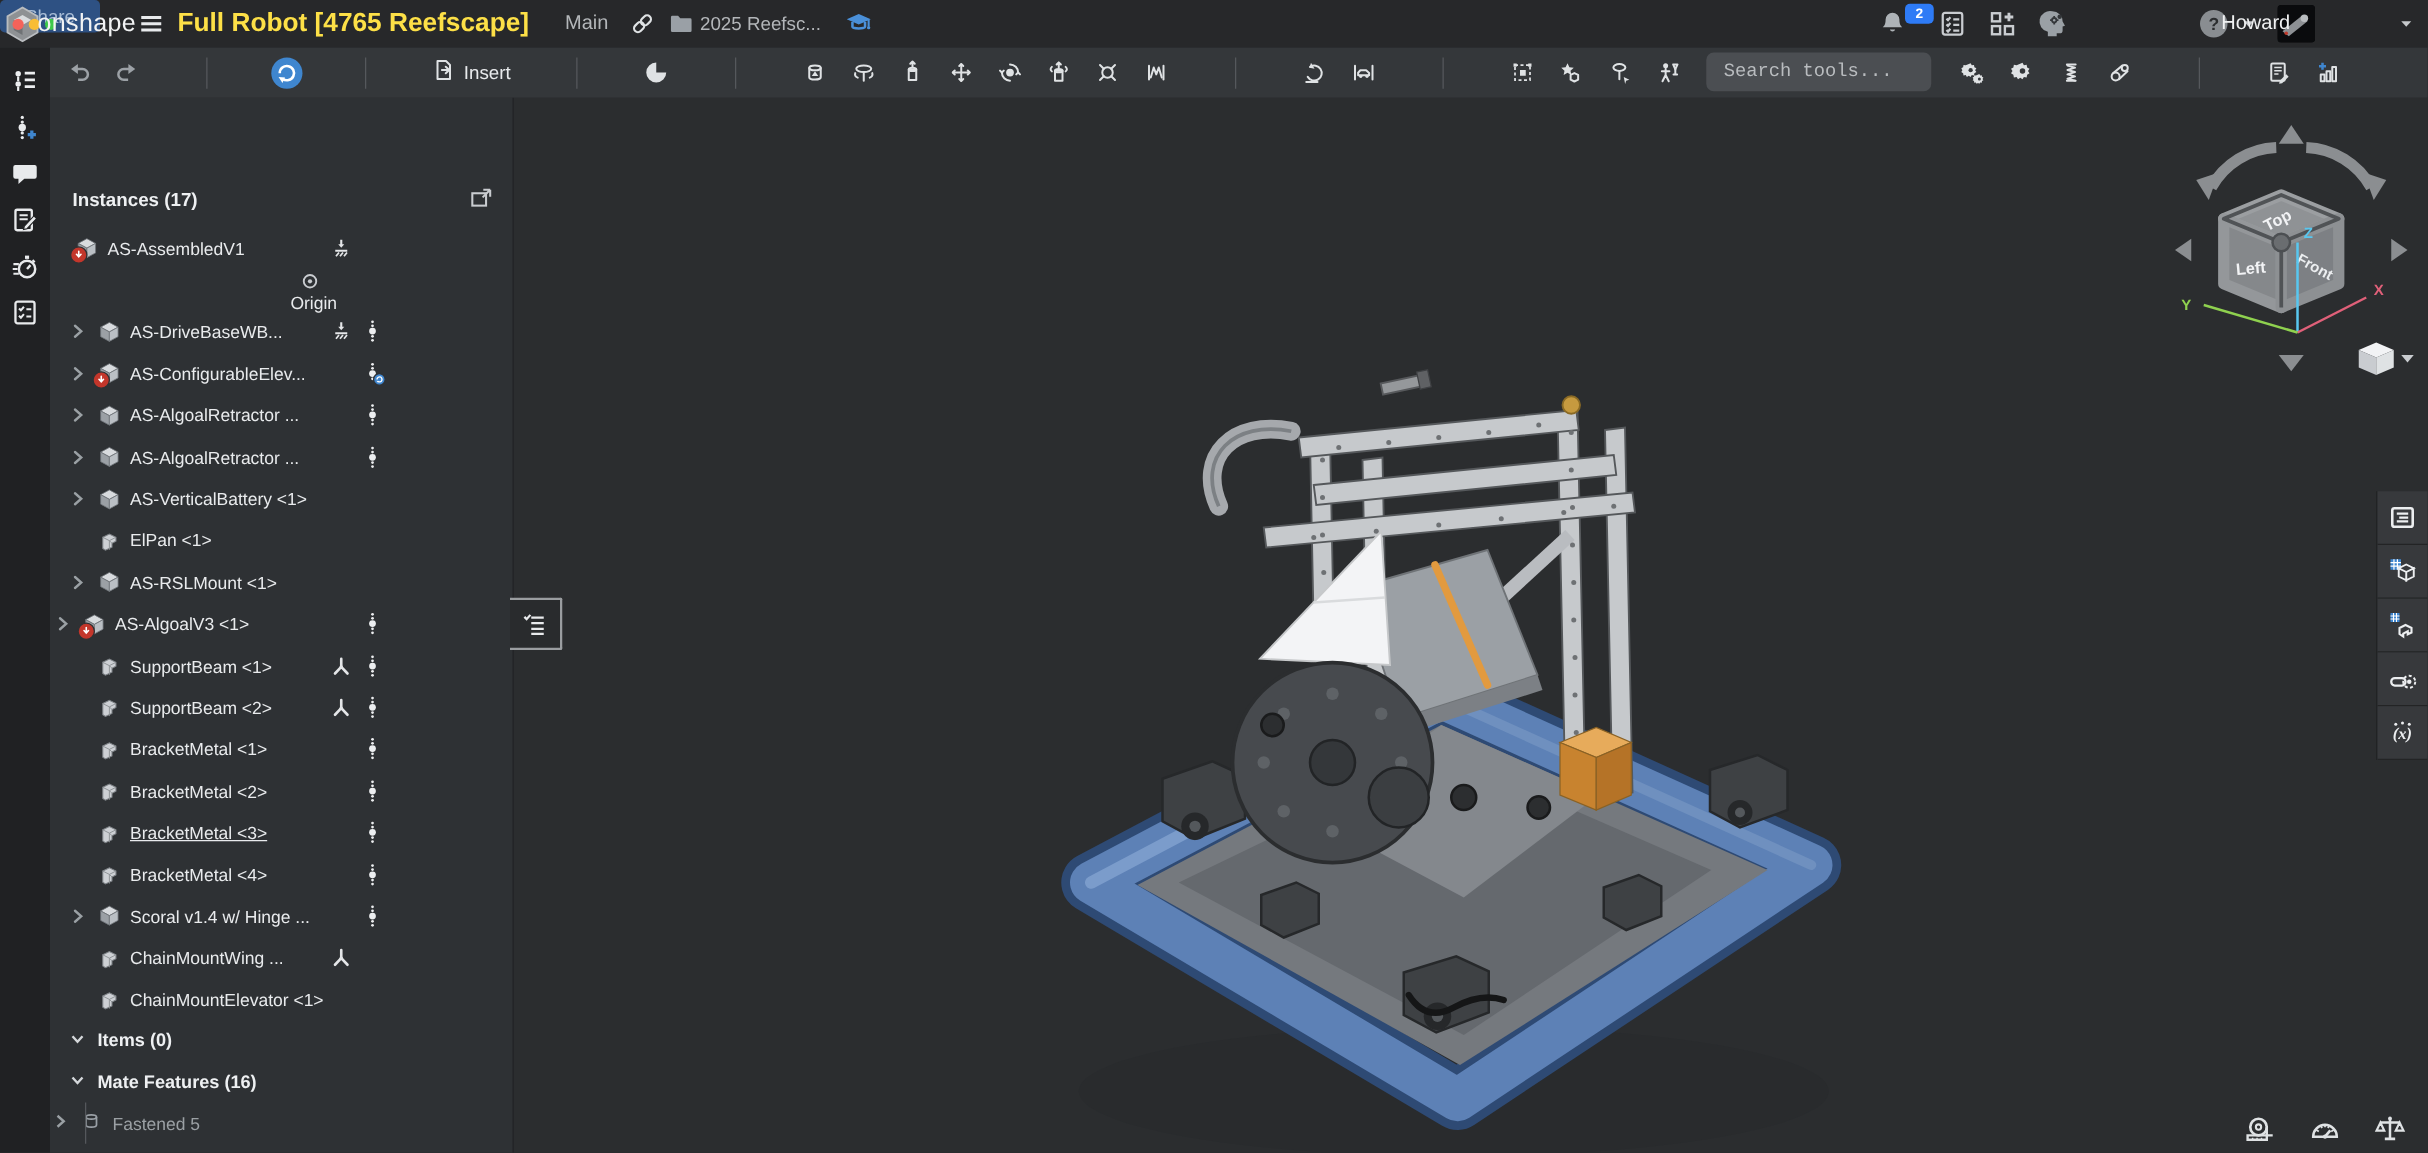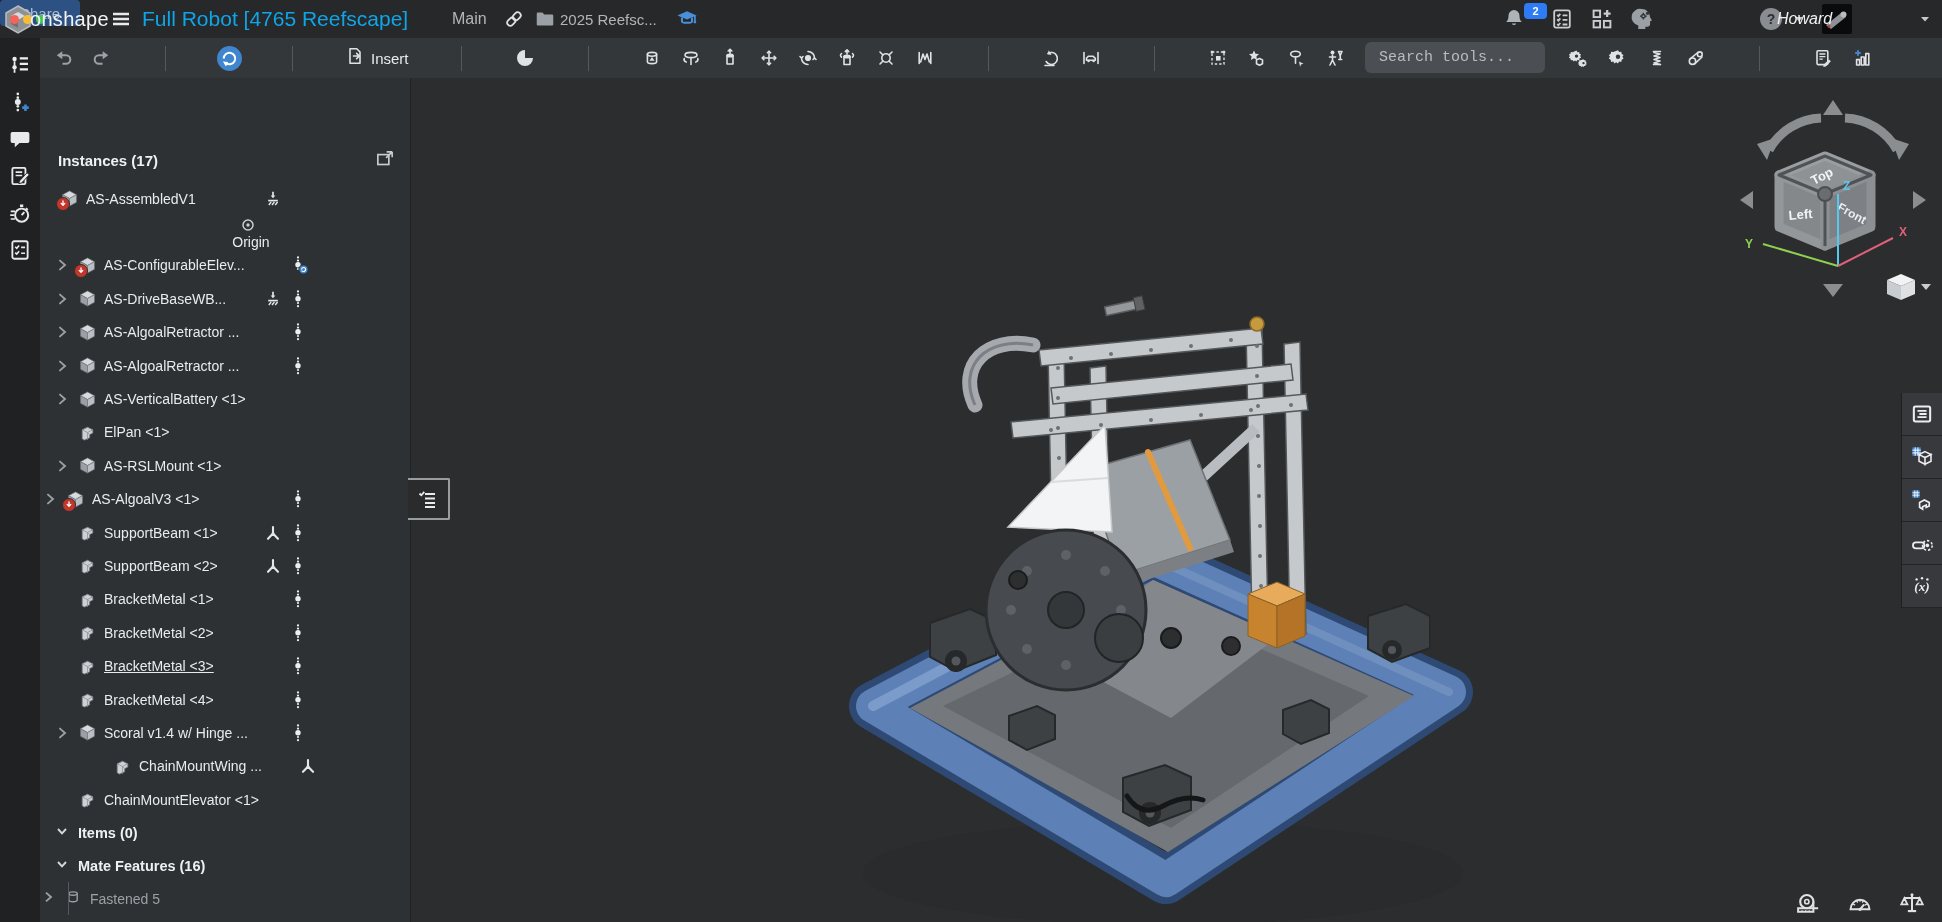--- a/index.html
+++ b/index.html
@@ -3,27 +3,27 @@
 <meta charset="utf-8">
 <style>
   html,body{margin:0;padding:0;width:1942px;height:922px;background:#2b2d2f;overflow:hidden;
     font-family:"Liberation Sans",sans-serif;color:#e8eaec;-webkit-font-smoothing:antialiased;}
   .abs{position:absolute;}
   
   #topbar{position:absolute;left:0;top:0;width:1942px;height:38px;background:#27282a;z-index:30;}
   #topbar .tb{position:absolute;top:0;height:38px;display:flex;align-items:center;}
   #logo-text{left:30px;font-size:20px;font-weight:500;color:#f2f3f4;letter-spacing:.3px;}
   .tl-dot{width:9px;height:9px;border-radius:50%;margin-right:4px;display:inline-block;}
-  #doc-title{left:142px;font-size:21px;font-weight:400;color:#0ea5e9;white-space:nowrap;}
+  #doc-title{left:142px;font-size:21px;font-weight:700;color:#fde047;white-space:nowrap;}
   #ws-name{left:452px;font-size:16px;color:#b3b6b9;}
   #folder-label{left:560px;font-size:15px;color:#b3b6b9;}
   .icon-btn{display:flex;align-items:center;justify-content:center;cursor:pointer;}
   #share-btn{left:1666px;top:6px;height:26px;width:80px;background:#2e5183;border-radius:4px;
     display:flex;align-items:center;justify-content:center;font-size:15px;color:#a9bdd6;cursor:pointer;}
-  #user-name{left:1777px;font-size:16px;color:#f0f1f2;font-style:italic;}
+  #user-name{left:1777px;font-size:16px;color:#f0f1f2;}
   #notif-badge{position:absolute;left:1524px;top:3px;min-width:17px;height:16px;background:#2e7bf6;
     border-radius:4px;color:#fff;font-size:11px;font-weight:700;display:flex;align-items:center;justify-content:center;padding:0 3px;z-index:2;}
   #avatar{left:1822px;top:4px;width:30px;height:30px;border-radius:3px;background:#0a0b0d;overflow:hidden;}
   
   #toolbar{position:absolute;left:40px;top:38px;width:1902px;height:40px;background:#34373a;display:flex;align-items:center;z-index:20;gap:40px;}
   .tgroup{display:flex;align-items:center;gap:9px;padding:0 8px;}
   .tsep{width:1px;height:25px;background:#55585c;}
   .tool-btn{width:30px;height:30px;display:flex;align-items:center;justify-content:center;cursor:pointer;border-radius:3px;flex:0 0 auto;}
   .tool-btn.withlabel{width:auto;padding:0 4px;gap:6px;}
   .tool-label{font-size:15px;color:#e8eaec;}
@@ -495,20 +495,54 @@
           <svg width="16" height="16" viewBox="0 0 16 16">
             <path d="M6 3.6 L11 8 6 12.4" fill="none" stroke="#9aa0a4" stroke-width="1.9" stroke-linecap="round"></path>
           </svg>
         </span>
         <span class="ticon">
           <svg width="19" height="19" viewBox="0 0 18 18">
             <path d="M9 1.8 L15.6 5.4 9 9 2.4 5.4 Z" fill="#d8dbde" stroke="#6f7478" stroke-width=".6"></path>
             <path d="M2.4 5.4 L9 9 v7.2 L2.4 12.6 Z" fill="#9ba0a5" stroke="#6f7478" stroke-width=".6"></path>
             <path d="M15.6 5.4 L9 9 v7.2 l6.6 -3.6 Z" fill="#babfc4" stroke="#6f7478" stroke-width=".6"></path>
           </svg>
+        </span>
+        <span>AS-DriveBaseWB...</span>
+        <span class="ric slot1">
+          <svg width="18" height="18" viewBox="0 0 18 18">
+            <path d="M9 1.8 v4.4" stroke="#e4e6e8" stroke-width="1.7"></path>
+            <path d="M6.6 5.4 L9 8.2 11.4 5.4 Z" fill="#e4e6e8"></path>
+            <path d="M4.2 10.6 h9.6" stroke="#e4e6e8" stroke-width="1.7"></path>
+            <path d="M4.8 15 l2.4 -3 M8 15 l2.4 -3 M11.2 15 l2.4 -3" stroke="#e4e6e8" stroke-width="1.4"></path>
+          </svg>
+        </span>
+        <span class="ric slot2">
+          <svg width="12" height="20" viewBox="0 0 12 20">
+            <g fill="#eceef0">
+              <circle cx="6" cy="2.4" r="1.1"></circle>
+              <circle cx="6" cy="5.6" r="1.1"></circle>
+              <circle cx="6" cy="9.8" r="2.7"></circle>
+              <circle cx="6" cy="14" r="1.1"></circle>
+              <circle cx="6" cy="17.2" r="1.1"></circle>
+            </g>
+          </svg>
+        </span>
+      </div>
+      <div class="trow" style="padding-left: 14px;">
+        <span class="chev">
+          <svg width="16" height="16" viewBox="0 0 16 16">
+            <path d="M6 3.6 L11 8 6 12.4" fill="none" stroke="#9aa0a4" stroke-width="1.9" stroke-linecap="round"></path>
+          </svg>
+        </span>
+        <span class="ticon">
+          <svg width="19" height="19" viewBox="0 0 18 18">
+            <path d="M9 1.8 L15.6 5.4 9 9 2.4 5.4 Z" fill="#d8dbde" stroke="#6f7478" stroke-width=".6"></path>
+            <path d="M2.4 5.4 L9 9 v7.2 L2.4 12.6 Z" fill="#9ba0a5" stroke="#6f7478" stroke-width=".6"></path>
+            <path d="M15.6 5.4 L9 9 v7.2 l6.6 -3.6 Z" fill="#babfc4" stroke="#6f7478" stroke-width=".6"></path>
+          </svg>
           <span class="tbadge">
             <svg width="8" height="8" viewBox="0 0 8 8">
               <path d="M4 1 v4 M2.2 3.4 L4 5.4 5.8 3.4" fill="none" stroke="#fff" stroke-width="1.3" stroke-linecap="round"></path>
             </svg>
           </span>
         </span>
         <span>AS-ConfigurableElev...</span>
         <span class="ric slot2">
           <svg width="18" height="20" viewBox="0 0 18 20">
             <g fill="#eceef0">
@@ -529,54 +563,20 @@
             <path d="M6 3.6 L11 8 6 12.4" fill="none" stroke="#9aa0a4" stroke-width="1.9" stroke-linecap="round"></path>
           </svg>
         </span>
         <span class="ticon">
           <svg width="19" height="19" viewBox="0 0 18 18">
             <path d="M9 1.8 L15.6 5.4 9 9 2.4 5.4 Z" fill="#d8dbde" stroke="#6f7478" stroke-width=".6"></path>
             <path d="M2.4 5.4 L9 9 v7.2 L2.4 12.6 Z" fill="#9ba0a5" stroke="#6f7478" stroke-width=".6"></path>
             <path d="M15.6 5.4 L9 9 v7.2 l6.6 -3.6 Z" fill="#babfc4" stroke="#6f7478" stroke-width=".6"></path>
           </svg>
         </span>
-        <span>AS-DriveBaseWB...</span>
-        <span class="ric slot1">
-          <svg width="18" height="18" viewBox="0 0 18 18">
-            <path d="M9 1.8 v4.4" stroke="#e4e6e8" stroke-width="1.7"></path>
-            <path d="M6.6 5.4 L9 8.2 11.4 5.4 Z" fill="#e4e6e8"></path>
-            <path d="M4.2 10.6 h9.6" stroke="#e4e6e8" stroke-width="1.7"></path>
-            <path d="M4.8 15 l2.4 -3 M8 15 l2.4 -3 M11.2 15 l2.4 -3" stroke="#e4e6e8" stroke-width="1.4"></path>
-          </svg>
-        </span>
-        <span class="ric slot2">
-          <svg width="12" height="20" viewBox="0 0 12 20">
-            <g fill="#eceef0">
-              <circle cx="6" cy="2.4" r="1.1"></circle>
-              <circle cx="6" cy="5.6" r="1.1"></circle>
-              <circle cx="6" cy="9.8" r="2.7"></circle>
-              <circle cx="6" cy="14" r="1.1"></circle>
-              <circle cx="6" cy="17.2" r="1.1"></circle>
-            </g>
-          </svg>
-        </span>
-      </div>
-      <div class="trow" style="padding-left: 14px;">
-        <span class="chev">
-          <svg width="16" height="16" viewBox="0 0 16 16">
-            <path d="M6 3.6 L11 8 6 12.4" fill="none" stroke="#9aa0a4" stroke-width="1.9" stroke-linecap="round"></path>
-          </svg>
-        </span>
-        <span class="ticon">
-          <svg width="19" height="19" viewBox="0 0 18 18">
-            <path d="M9 1.8 L15.6 5.4 9 9 2.4 5.4 Z" fill="#d8dbde" stroke="#6f7478" stroke-width=".6"></path>
-            <path d="M2.4 5.4 L9 9 v7.2 L2.4 12.6 Z" fill="#9ba0a5" stroke="#6f7478" stroke-width=".6"></path>
-            <path d="M15.6 5.4 L9 9 v7.2 l6.6 -3.6 Z" fill="#babfc4" stroke="#6f7478" stroke-width=".6"></path>
-          </svg>
-        </span>
         <span>AS-AlgoalRetractor ...</span>
         <span class="ric slot2">
           <svg width="12" height="20" viewBox="0 0 12 20">
             <g fill="#eceef0">
               <circle cx="6" cy="2.4" r="1.1"></circle>
               <circle cx="6" cy="5.6" r="1.1"></circle>
               <circle cx="6" cy="9.8" r="2.7"></circle>
               <circle cx="6" cy="14" r="1.1"></circle>
               <circle cx="6" cy="17.2" r="1.1"></circle>
             </g>
@@ -837,21 +837,21 @@
             <g fill="#eceef0">
               <circle cx="6" cy="2.4" r="1.1"></circle>
               <circle cx="6" cy="5.6" r="1.1"></circle>
               <circle cx="6" cy="9.8" r="2.7"></circle>
               <circle cx="6" cy="14" r="1.1"></circle>
               <circle cx="6" cy="17.2" r="1.1"></circle>
             </g>
           </svg>
         </span>
       </div>
-      <div class="trow" style="padding-left: 14px; margin-left: 35px;">
+      <div class="trow" style="padding-left: 14px;">
         <span class="chev"></span>
         <span class="ticon">
           <svg width="19" height="19" viewBox="0 0 18 18">
             <path d="M4 6.5 L9 4 14 6.5 v3 L11 11 v3 L6 16.2 4 15 Z" fill="#cdd0d4" stroke="#7c8085" stroke-width=".8"></path>
             <path d="M4 6.5 L9 9 14 6.5 M9 9 l2 2 M9 9 v7" fill="none" stroke="#8b8f93" stroke-width=".7"></path>
           </svg>
         </span>
         <span>ChainMountWing ...</span>
         <span class="ric slot1">
           <svg width="18" height="18" viewBox="0 0 18 18">

